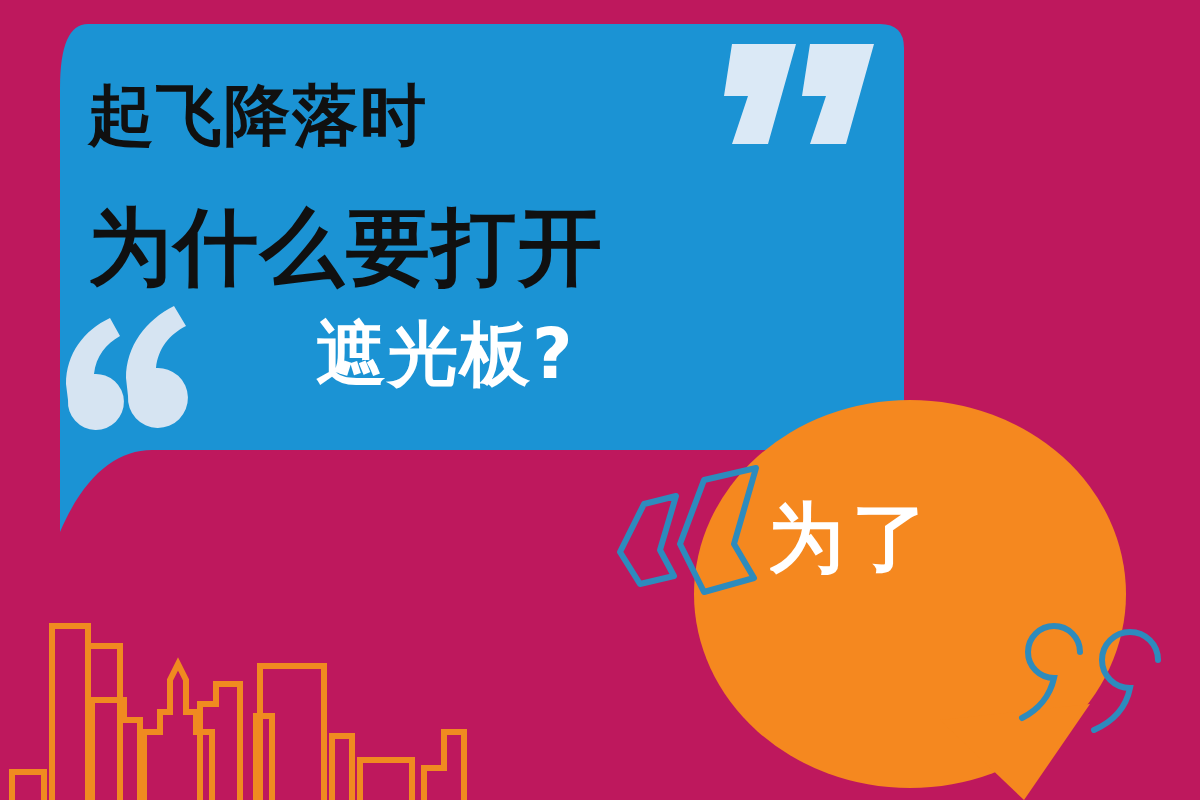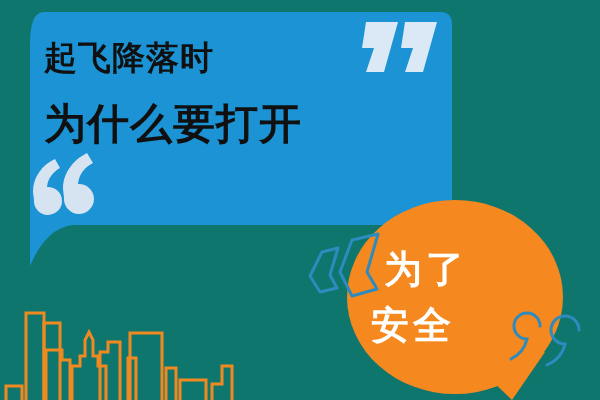--- a/index.html
+++ b/index.html
@@ -5,21 +5,21 @@
   html, body {
     margin: 0;
     padding: 0;
     background: #ffffff;
   }
   #poster {
     position: relative;
     width: 600px;
     height: 400px;
     overflow: hidden;
-    background: #0f766e;
+    background: #be185d;
     font-family: "Liberation Sans", "DejaVu Sans", sans-serif;
   }
   .layer {
     position: absolute;
     left: 0;
     top: 0;
     width: 600px;
     height: 400px;
   }
   
@@ -118,20 +118,21 @@
   <svg class="layer" style="z-index:3" viewBox="0 0 600 400" width="600" height="400" xmlns="http://www.w3.org/2000/svg">
     <g fill="#dbe9f6">
       <path d="M 366,22 L 398,22 L 384,72 L 366,72 L 374,48 L 362,48 Z"></path>
       <path d="M 405,22 L 437,22 L 423,72 L 405,72 L 413,48 L 401,48 Z"></path>
     </g>
   </svg>
 
   <div id="blue-text">
     <div class="cn" id="q-line-1">起飞降落时</div>
     <div class="cn" id="q-line-2">为什么要打开</div>
+    <div class="cn" id="q-line-3">遮光板?</div>
   </div>
 
   <svg class="layer" style="z-index:5" viewBox="0 0 600 400" width="600" height="400" xmlns="http://www.w3.org/2000/svg">
     <g fill="#f5881f">
       <ellipse cx="455" cy="297" rx="108" ry="97"></ellipse>
       <path d="M 470,360 L 545,352 L 512,400 Z"></path>
     </g>
   </svg>
 
   <svg class="layer" style="z-index:6" viewBox="0 0 600 400" width="600" height="400" xmlns="http://www.w3.org/2000/svg">
@@ -147,21 +148,20 @@
                a 13,13 0 1 0 -13,13
                c -2,9 -8,16 -16,20"></path>
       <path d="M 579,330
                a 14,14 0 1 0 -14,14
                c -2,10 -9,17 -18,21"></path>
     </g>
   </svg>
 
   <div id="orange-text">
     <div class="cn" id="a-line-1">为了</div>
-    <div class="cn" id="a-line-2">安全</div>
   </div>
 
   <svg class="layer" style="z-index:1" viewBox="0 0 600 400" width="600" height="400" xmlns="http://www.w3.org/2000/svg">
     <g fill="none" stroke="#f08a20" stroke-width="3" stroke-linejoin="miter">
 
       <path d="M 6,404 L 6,386 L 22,386 L 22,404"></path>
 
       <path d="M 26,404 L 26,313 L 44,313 L 44,404"></path>
 
       <path d="M 44,404 L 44,323 L 60,323 L 60,404"></path>

